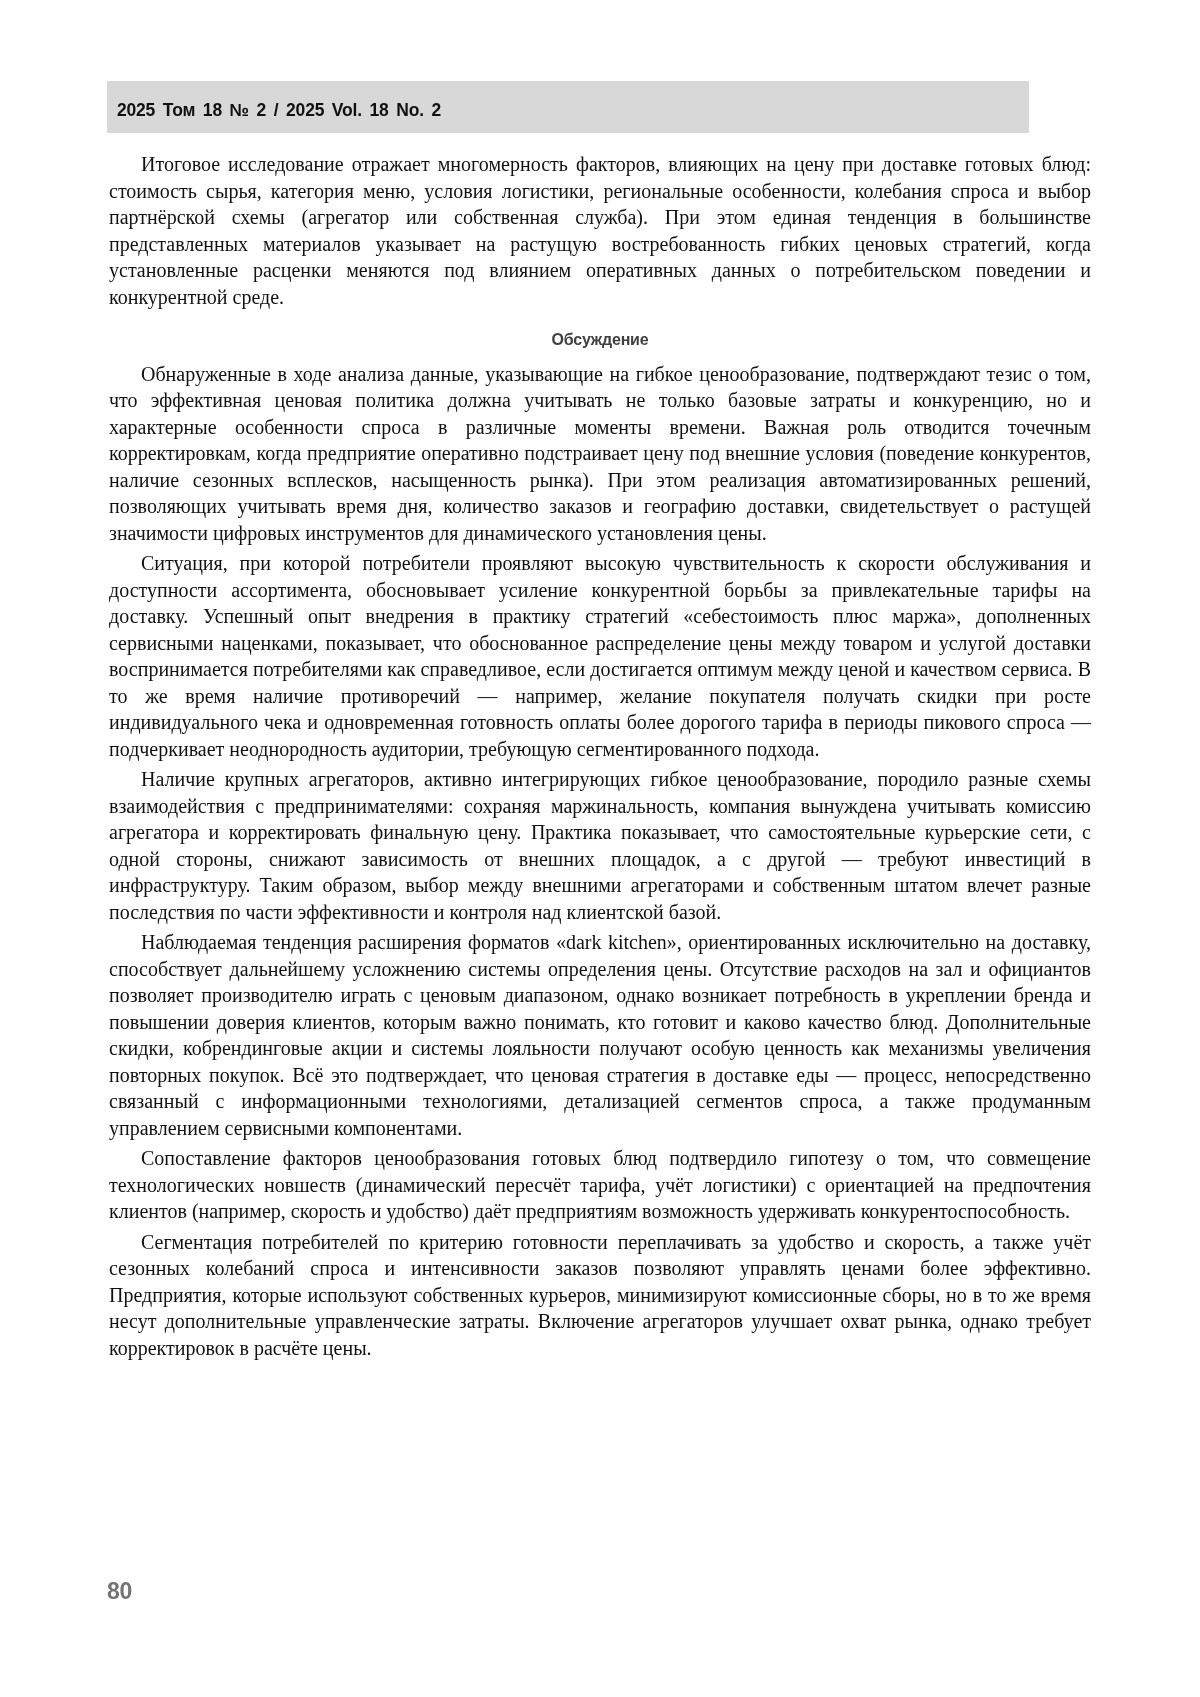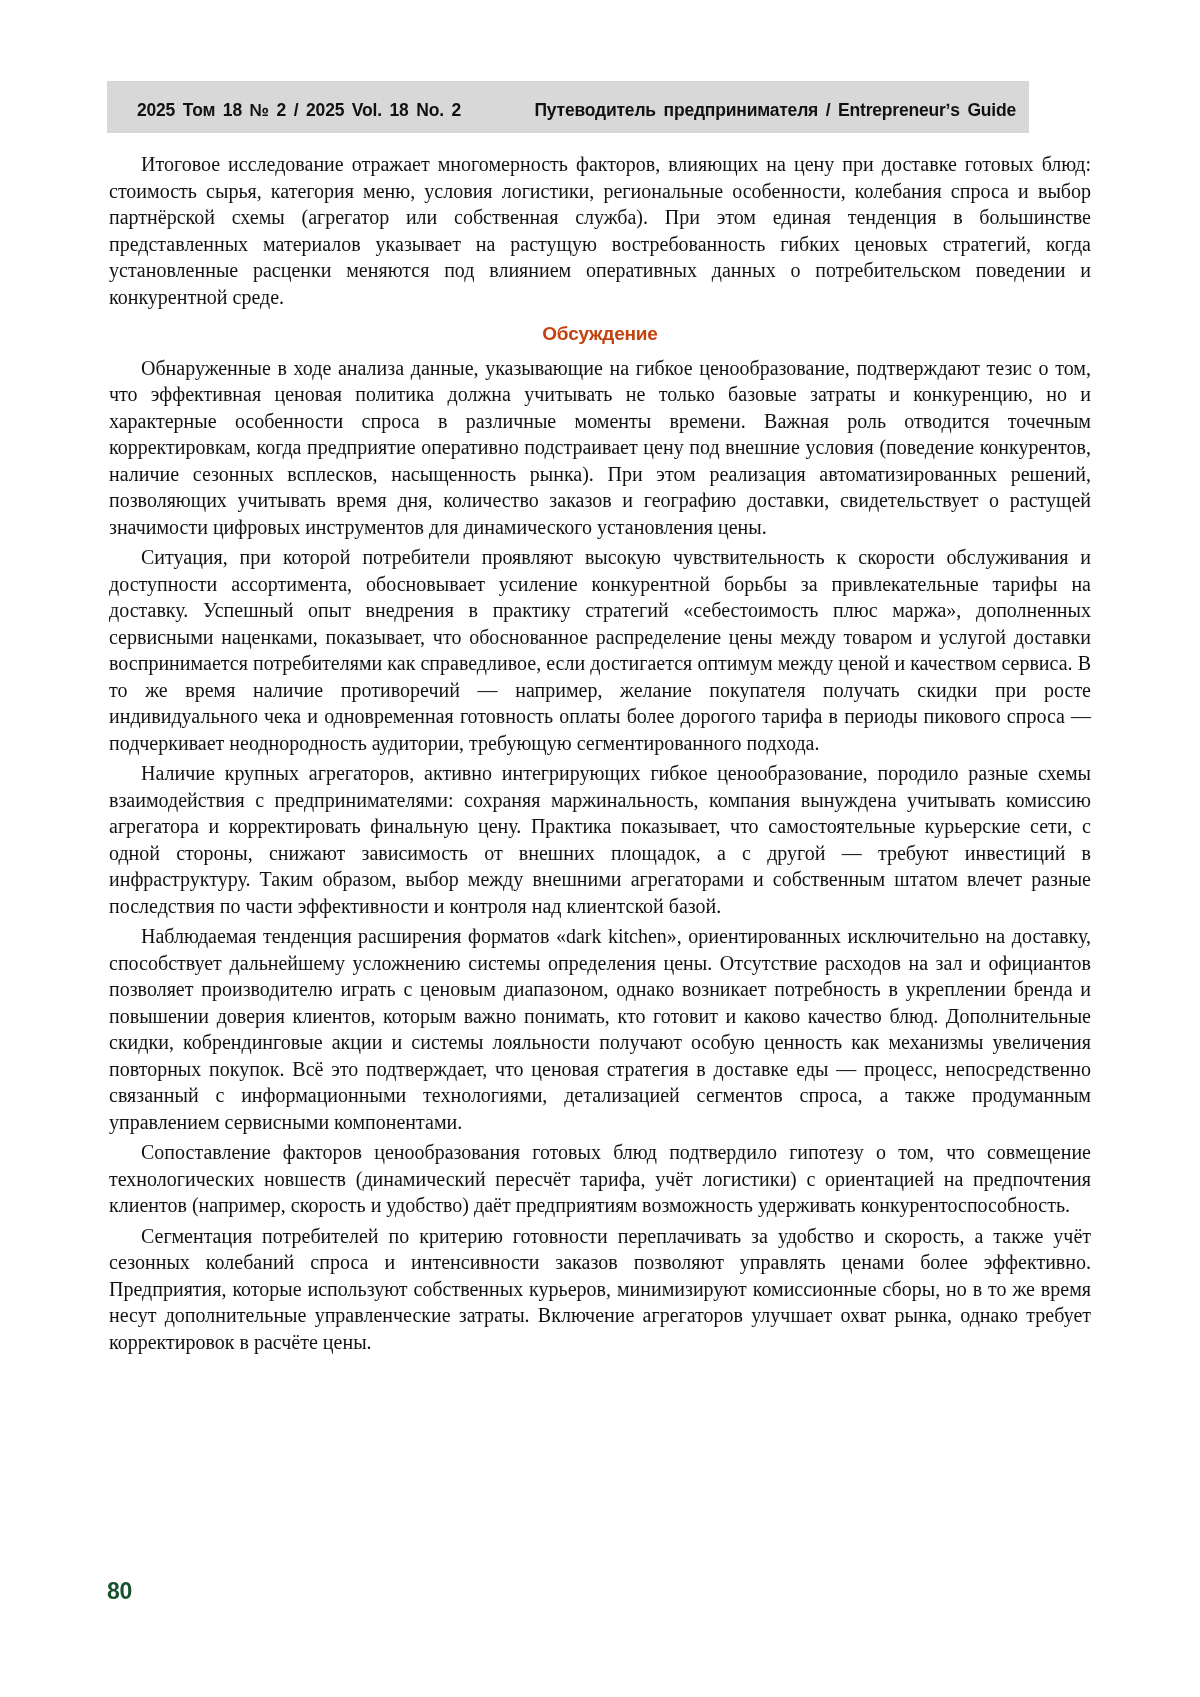--- a/index.html
+++ b/index.html
@@ -18,21 +18,21 @@
     position: absolute;
     left: 107px;
     top: 81px;
     width: 922px;
     height: 52px;
     background: #d8d8d8;
     display: flex;
     justify-content: space-between;
     align-items: center;
     box-sizing: border-box;
-    padding: 6px 13px 0 30px;
+    padding: 6px 13px 0 10px;
     font-family: "Liberation Sans", sans-serif;
     font-weight: bold;
     font-size: 17.5px;
     letter-spacing: -0.2px;
     word-spacing: 3px;
     color: #111111;
     white-space: nowrap;
   }
   .content {
     position: absolute;
@@ -47,45 +47,44 @@
     hyphens: auto;
     -webkit-hyphens: auto;
   }
   .content p {
     margin: 4px;
     text-indent: 32px;
   }
   .content h2.section-heading {
     font-family: "Liberation Sans", sans-serif;
     font-weight: bold;
-    font-size: 19px;
+    font-size: 16px;
     letter-spacing: -0.2px;
     text-align: center;
-    margin: 11px 0 7px 0;
-    color: #c2410c;
+    margin: 17px 0 7px 0;
+    color: #404040;
   }
   .page-number {
     position: absolute;
     left: 107px;
     top: 1578px;
     font-family: "Liberation Sans", sans-serif;
     font-weight: bold;
     font-size: 23px;
     letter-spacing: -0.2px;
-    color: #14532d;
+    color: #737373;
   }
 </style>
 </head>
 <body>
 
 <div class="page">
 
   <div class="header-bar">
     <span>2025 Том 18 № 2 / 2025 Vol. 18 No. 2</span>
-    <span>Путеводитель предпринимателя / Entrepreneurʼs Guide</span>
   </div>
 
   <div class="content">
     <p>Итоговое исследование отражает многомерность факторов, влияющих на цену при доставке готовых блюд: стоимость сырья, категория меню, условия логистики, региональные особенности, колебания спроса и выбор партнёрской схемы (агрегатор или собственная служба). При этом единая тенденция в большинстве представленных материалов указывает на растущую востребованность гибких ценовых стратегий, когда установленные расценки меняются под влиянием оперативных данных о потребительском поведении и конкурентной среде.</p>
 
     <h2 class="section-heading">Обсуждение</h2>
 
     <p>Обнаруженные в ходе анализа данные, указывающие на гибкое ценообразование, подтверждают тезис о том, что эффективная ценовая политика должна учитывать не только базовые затраты и конкуренцию, но и характерные особенности спроса в различные моменты времени. Важная роль отводится точечным корректировкам, когда предприятие оперативно подстраивает цену под внешние условия (поведение конкурентов, наличие сезонных всплесков, насыщенность рынка). При этом реализация автоматизированных решений, позволяющих учитывать время дня, количество заказов и географию доставки, свидетельствует о растущей значимости цифровых инструментов для динамического установления цены.</p>
 
     <p>Ситуация, при которой потребители проявляют высокую чувствительность к скорости обслуживания и доступности ассортимента, обосновывает усиление конкурентной борьбы за привлекательные тарифы на доставку. Успешный опыт внедрения в практику стратегий «себестоимость плюс маржа», дополненных сервисными наценками, показывает, что обоснованное распределение цены между товаром и услугой доставки воспринимается потребителями как справедливое, если достигается оптимум между ценой и качеством сервиса. В то же время наличие противоречий — например, желание покупателя получать скидки при росте индивидуального чека и одновременная готовность оплаты более дорогого тарифа в периоды пикового спроса — подчеркивает неоднородность аудитории, требующую сегментированного подхода.</p>

